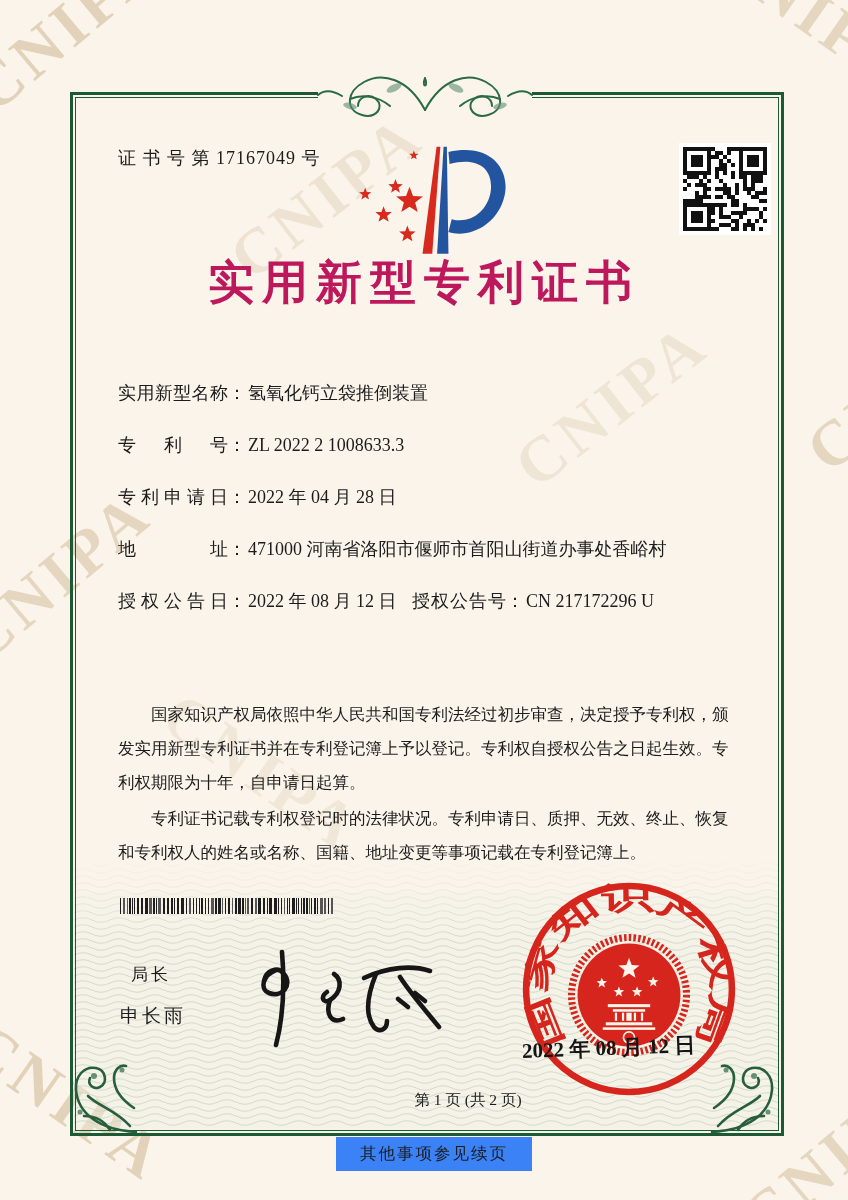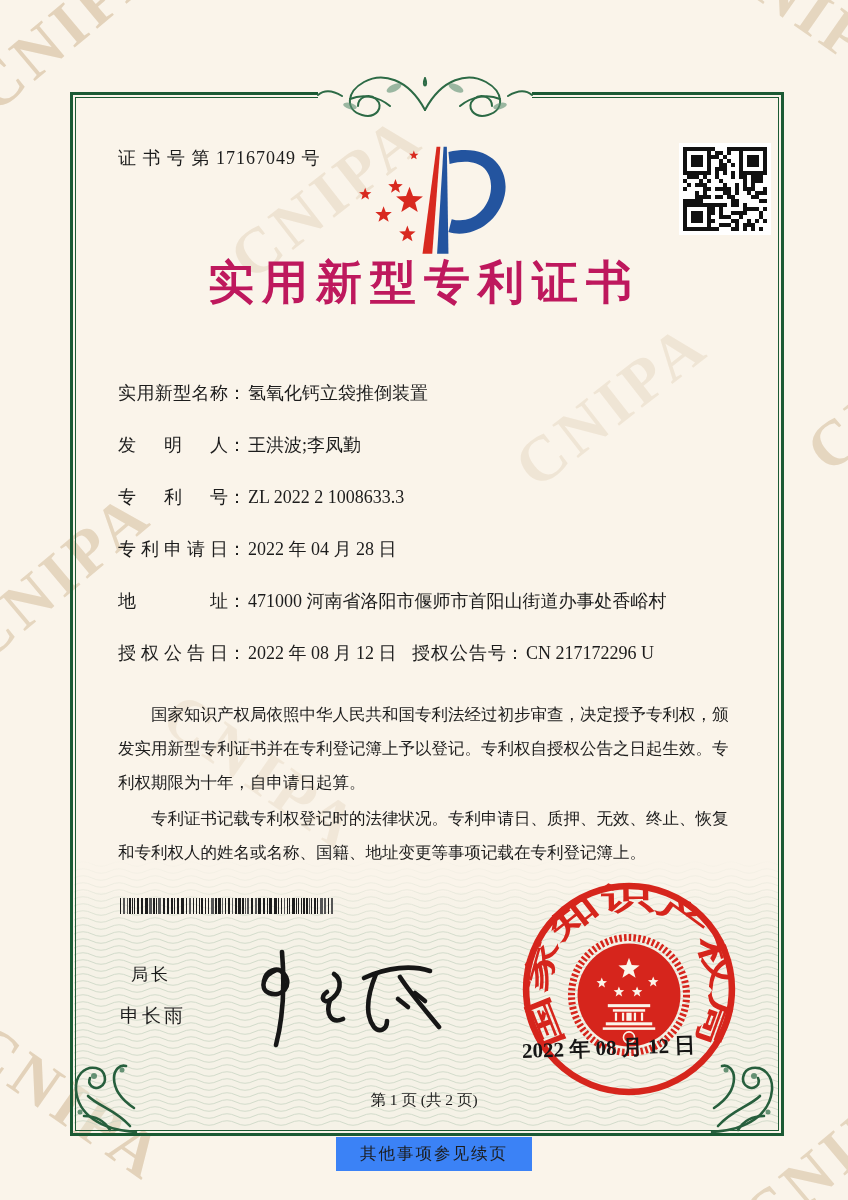--- a/index.html
+++ b/index.html
@@ -38,21 +38,21 @@
   #logo{left:336px;top:138px;z-index:4;}
   
   #sig-title{left:131px;top:963px;font-size:17px;letter-spacing:3px;z-index:4;}
   #sig-name{left:120px;top:1003px;font-size:19px;letter-spacing:3px;z-index:4;}
   #autograph{left:248px;top:948px;z-index:4;}
   
   #seal{left:517px;top:877px;z-index:4;}
   #seal-date{left:522px;top:1033px;width:224px;font-size:21px;color:#151515;z-index:5;
              white-space:nowrap;transform:rotate(-2deg);font-weight:bold;}
   
-  #page-indicator{left:70px;top:1090px;width:708px;text-align:center;font-size:15.5px;z-index:4;}
+  #page-indicator{left:70px;top:1090px;width:708px;text-align:center;font-size:15.5px;z-index:4;padding-left:44px;}
   #cont-box{left:336px;top:1137px;background:#3b82f6;padding:6px 24px;font-size:16.5px;
             letter-spacing:2px;z-index:4;}
   
   .orn{z-index:3;pointer-events:none;}
 </style>
 </head>
 <body>
 
 <div class="wm" style="left:-45px;top:-10px;transform:rotate(-40deg);opacity:.5;">CNIPA</div>
 <div class="wm" style="left:700px;top:-25px;transform:rotate(35deg);opacity:.45;">CNIPA</div>
@@ -411,23 +411,20 @@
     </svg>
 </div>
 
 <div id="title" class="abs">实用新型专利证书</div>
 
 <div id="fields" class="abs">
   <div class="frow">
     <span class="flabel">实用新型名称</span><span class="fcolon">：</span><span>氢氧化钙立袋推倒装置</span>
   </div>
   <div class="frow">
-    <span class="flabel">发明人</span><span class="fcolon">：</span><span>王洪波;李凤勤</span>
-  </div>
-  <div class="frow">
     <span class="flabel">专利号</span><span class="fcolon">：</span><span>ZL 2022 2 1008633.3</span>
   </div>
   <div class="frow">
     <span class="flabel">专利申请日</span><span class="fcolon">：</span><span>2022 年 04 月 28 日</span>
   </div>
   <div class="frow">
     <span class="flabel">地址</span><span class="fcolon">：</span><span>471000 河南省洛阳市偃师市首阳山街道办事处香峪村</span>
   </div>
   <div class="frow">
     <span class="flabel">授权公告日</span><span class="fcolon">：</span><span>2022 年 08 月 12 日</span>

